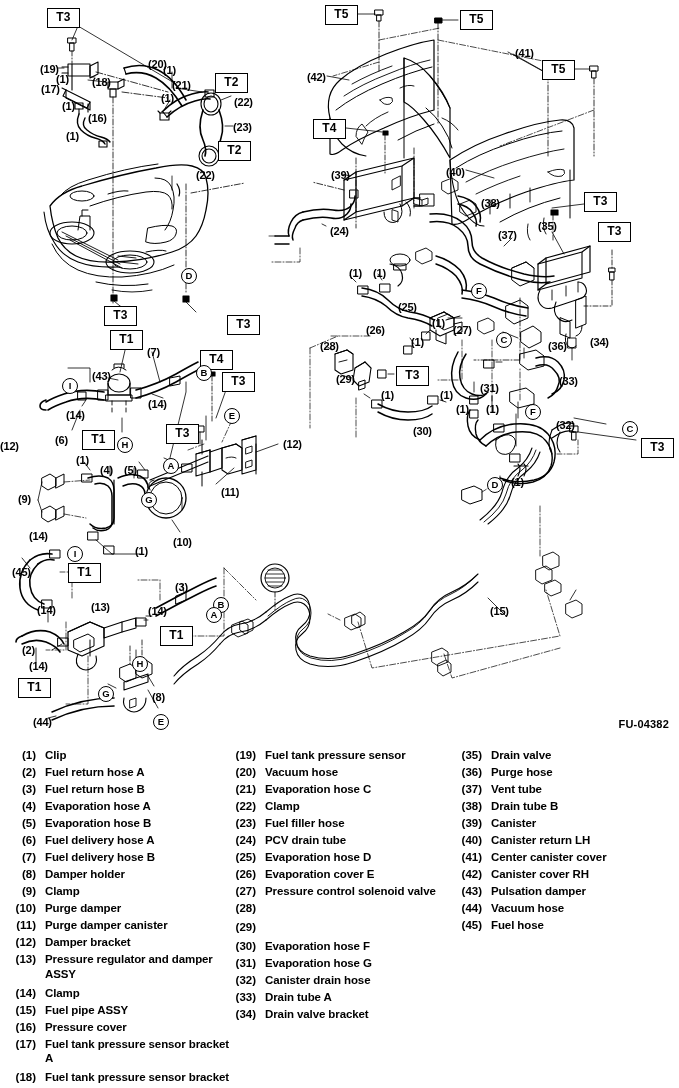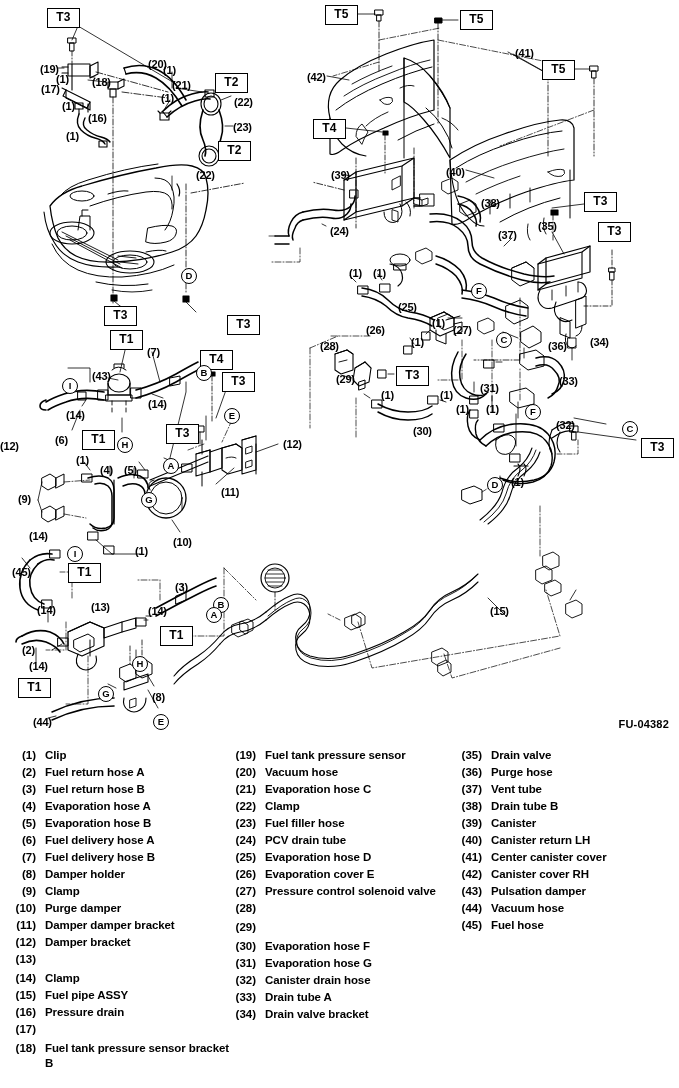--- a/index.html
+++ b/index.html
@@ -796,43 +796,45 @@
       <div class="legend-row">
         <div class="legend-num">(9)</div>
         <div class="legend-label">Clamp</div>
       </div>
       <div class="legend-row">
         <div class="legend-num">(10)</div>
         <div class="legend-label">Purge damper</div>
       </div>
       <div class="legend-row">
         <div class="legend-num">(11)</div>
-        <div class="legend-label">Damper damper bracket</div>
+        <div class="legend-label">Purge damper canister</div>
       </div>
       <div class="legend-row">
         <div class="legend-num">(12)</div>
         <div class="legend-label">Damper bracket</div>
       </div>
       <div class="legend-row two-line">
         <div class="legend-num">(13)</div>
+        <div class="legend-label">Pressure regulator and damper ASSY</div>
       </div>
       <div class="legend-row">
         <div class="legend-num">(14)</div>
         <div class="legend-label">Clamp</div>
       </div>
       <div class="legend-row">
         <div class="legend-num">(15)</div>
         <div class="legend-label">Fuel pipe ASSY</div>
       </div>
       <div class="legend-row">
         <div class="legend-num">(16)</div>
-        <div class="legend-label">Pressure drain</div>
+        <div class="legend-label">Pressure cover</div>
       </div>
       <div class="legend-row two-line">
         <div class="legend-num">(17)</div>
+        <div class="legend-label">Fuel tank pressure sensor bracket A</div>
       </div>
       <div class="legend-row two-line">
         <div class="legend-num">(18)</div>
         <div class="legend-label">Fuel tank pressure sensor bracket B</div>
       </div>
     </div>
   <div class="legend-col" id="legend-col-2">
       <div class="legend-row">
         <div class="legend-num">(19)</div>
         <div class="legend-label">Fuel tank pressure sensor</div>

